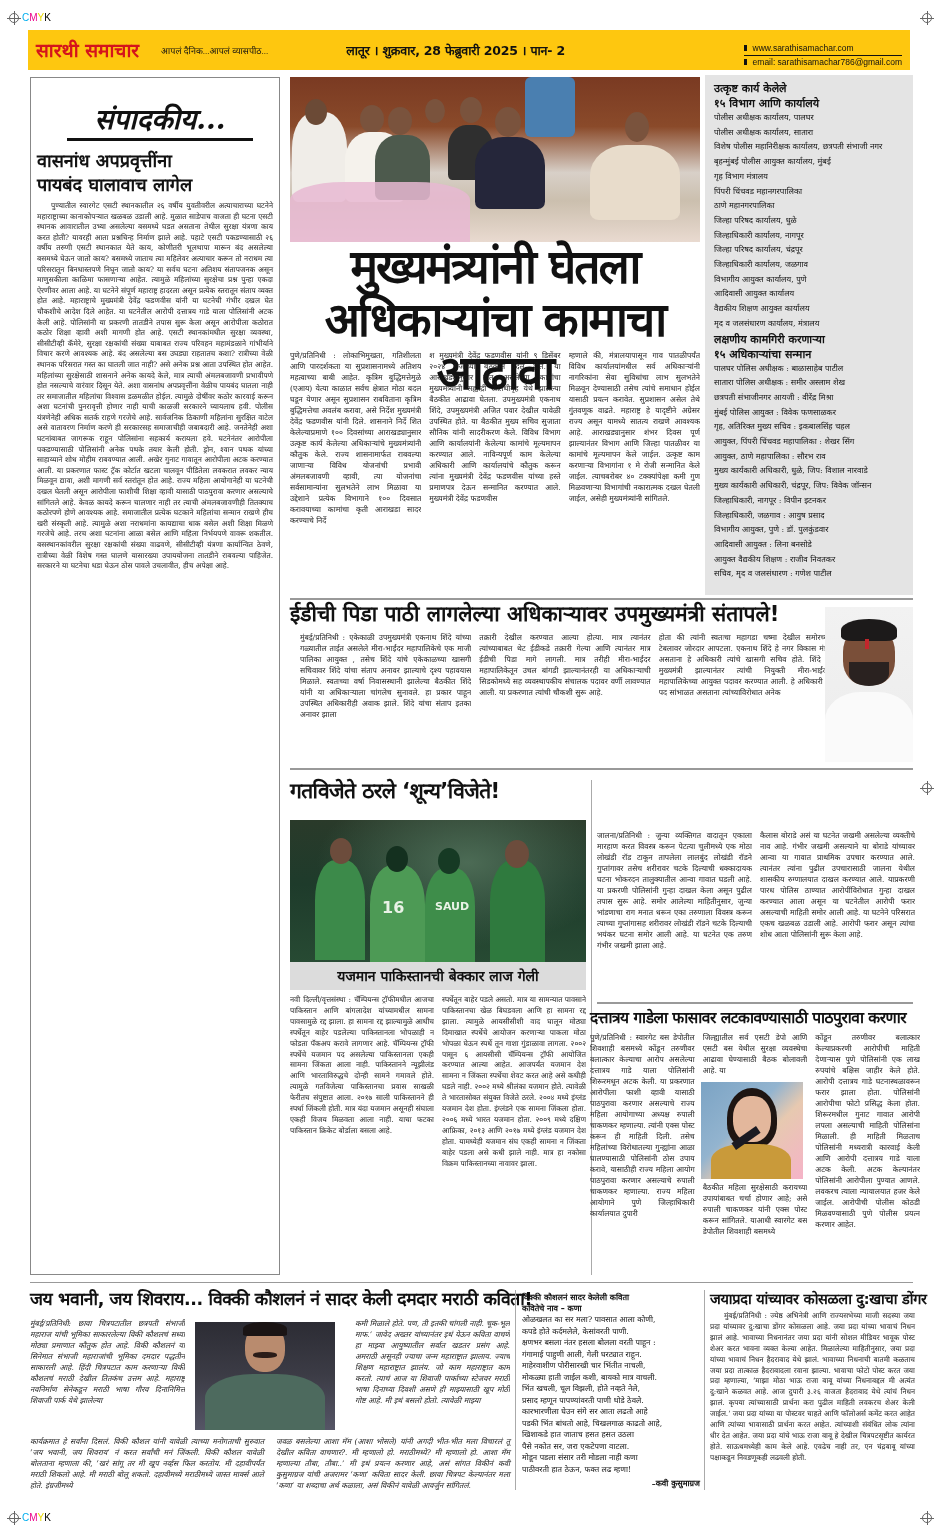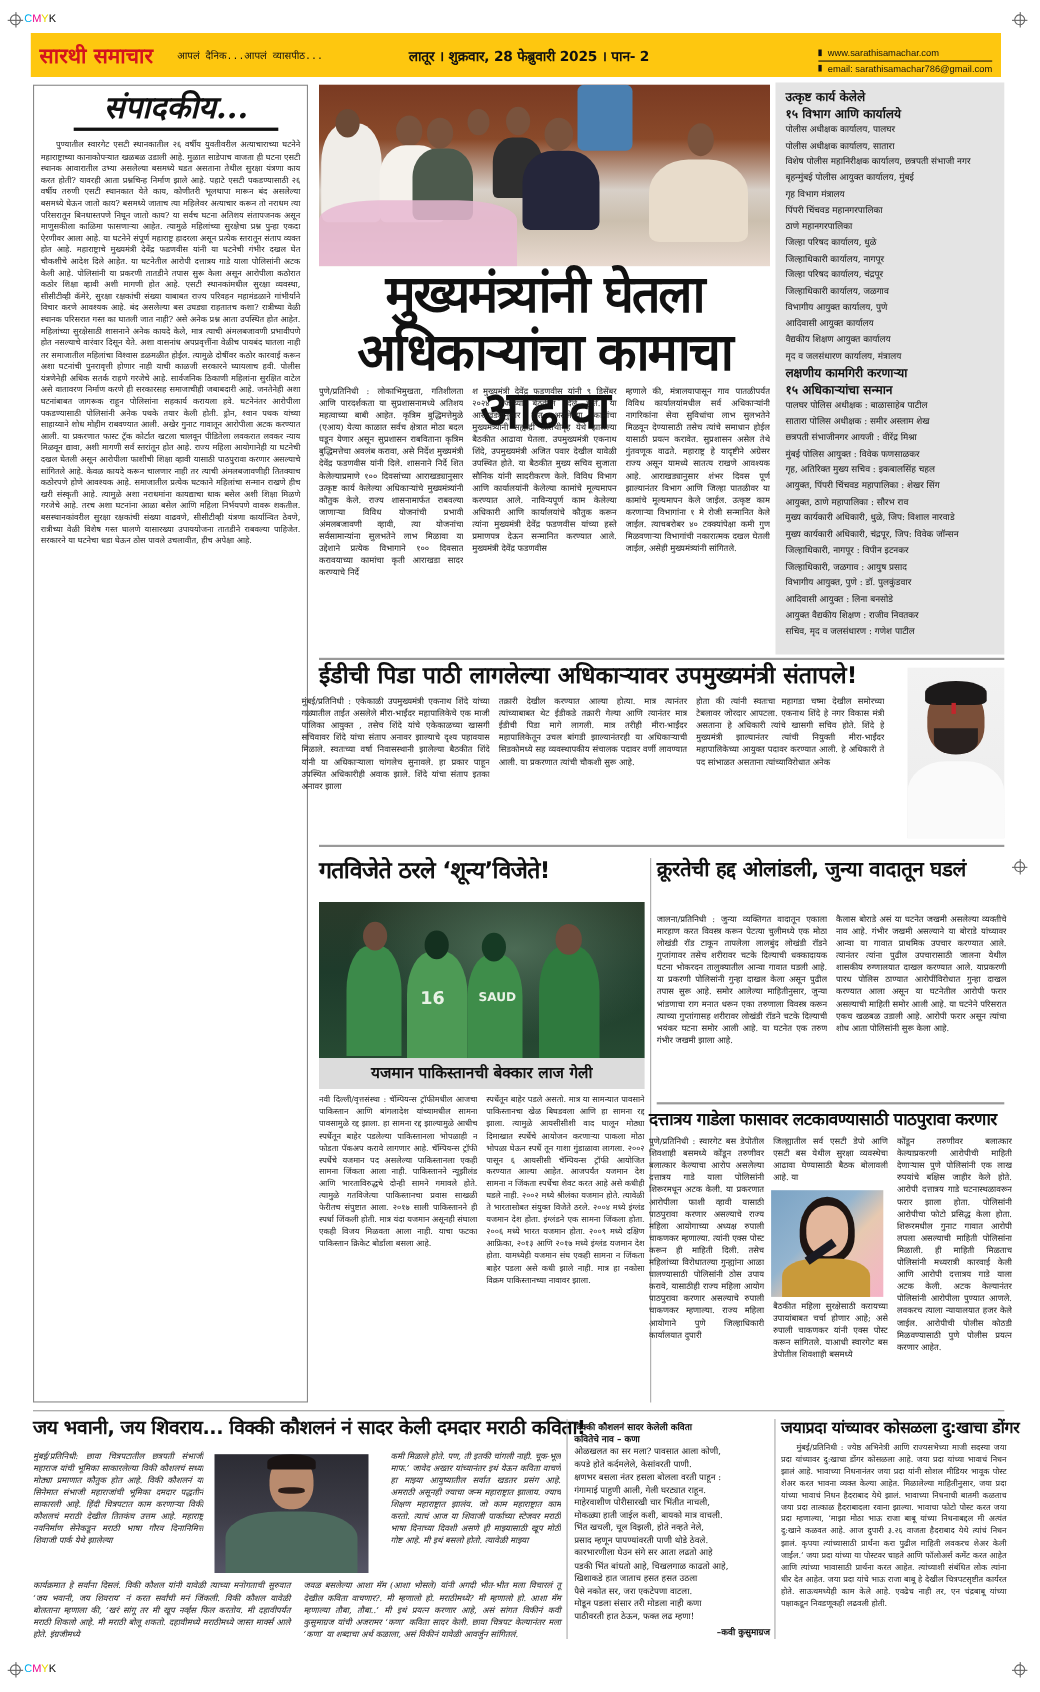--- a/index.html
+++ b/index.html
@@ -8,35 +8,35 @@
   .abs { position: absolute; }
   .cmyk { font-family: "Liberation Sans", sans-serif; font-size: 10px; letter-spacing: 0; }
   .cmyk .c { color: #00aeef; } .cmyk .m { color: #ec008c; } .cmyk .y { color: #e8d800; } .cmyk .k { color: #000; }
   .reg { width: 10px; height: 10px; border: 1px solid #666; border-radius: 50%; }
   .reg::before { content: ""; position: absolute; left: -3px; top: 4px; width: 14px; height: 1px; background: #666; }
   .reg::after { content: ""; position: absolute; left: 4px; top: -3px; width: 1px; height: 14px; background: #666; }
 
   
   .masthead { left: 28px; top: 30px; width: 882px; height: 40px; background: #fec70f; display: flex; align-items: center; gap: 16px; }
   .brand { font-family: "DejaVu Sans", sans-serif; font-weight: bold; color: #d4141c; font-size: 19px; margin-left: 8px; white-space: nowrap; }
-  .tagline { font-size: 9px; margin-left: 6px; white-space: nowrap; font-family: Liberation Mono, monospace; }
+  .tagline { font-size: 9px; margin-left: 6px; white-space: nowrap; font-family: Liberation Serif, serif; }
   .dateline { font-family: "DejaVu Sans", sans-serif; font-size: 12.5px; font-weight: bold; margin-left: 62px; white-space: nowrap; letter-spacing: -0.2px; }
   .contact { margin-left: auto; margin-right: 8px; font-family: "Liberation Sans", sans-serif; font-size: 8.5px; line-height: 13px; margin-top: 10px; }
   .contact div { white-space: nowrap; }
   .contact .sq { display: inline-block; width: 3px; height: 6px; background: #111; margin-right: 6px; vertical-align: middle; }
   .contact .rule { border-bottom: 1px solid #111; }
 
   
   .body-text { font-size: 7.6px; line-height: 11px; text-align: justify; font-family: "DejaVu Serif", serif; color: #1a1a1a; }
   .cols { display: flex; gap: 8px; }
   .cols > div { flex: 1; overflow: hidden; }
   .hl { font-family: "DejaVu Sans", sans-serif; font-weight: bold; line-height: 1.05; color: #111; }
 
   
-  .editorial { left: 30px; top: 77px; width: 250px; height: 1198px; border: 1.5px solid #888; padding: 2px 6px; overflow: hidden; }
+  .editorial { left: 30px; top: 77px; width: 250px; height: 1198px; border: 1.5px solid #888; padding: 24px 6px; overflow: hidden; }
   .ed-label { font-family: "DejaVu Serif", serif; font-style: italic; font-weight: bold; font-size: 28px; text-align: center; border-bottom: 3px solid #111; margin: 0 20px 8px 30px; line-height: 36px; }
   .ed-title { font-size: 18px; line-height: 24px; margin-bottom: 4px; font-family: "DejaVu Sans", sans-serif; }
   .editorial .body-text { font-size: 7.4px; line-height: 10.6px; text-indent: 14px; }
 
   
   .photo-meeting { left: 290px; top: 77px; width: 410px; height: 165px; overflow: hidden;
     background: linear-gradient(180deg, #7a3a22 0%, #8a4a2a 30%, #d8d0c8 58%, #cbbfae 75%, #e9dad0 100%); }
   .person { position: absolute; border-radius: 40% 40% 10% 10%; }
 
   .main-hl { left: 290px; top: 242px; width: 410px; text-align: center; font-family: "DejaVu Sans", sans-serif; font-weight: bold; font-size: 46px; line-height: 52px; letter-spacing: -2px; transform: scaleY(1.02); }
@@ -44,21 +44,21 @@
 
   
   .sidebar { left: 705px; top: 75px; width: 208px; height: 520px; background: #e4e4e4; padding: 6px 9px; overflow: hidden; }
   .sb-head { font-family: "DejaVu Sans", sans-serif; font-weight: bold; font-size: 11px; line-height: 15px; }
   .sb-item { font-size: 8px; line-height: 14.7px; white-space: nowrap; overflow: hidden; }
 
   .divider { background: #999; height: 2px; }
 
   
   .ed-hl { left: 290px; top: 603px; width: 520px; font-size: 21px; white-space: nowrap; }
-  .ed-body { left: 274px; top: 632px; width: 530px; height: 130px; }
+  .ed-body { left: 300px; top: 632px; width: 530px; height: 130px; }
   .shinde-photo { left: 825px; top: 607px; width: 88px; height: 155px; background: linear-gradient(180deg, #f2f2f2 0%, #ececec 100%); overflow: hidden; }
 
   
   .cr-hl { left: 290px; top: 780px; width: 295px; font-size: 21px; white-space: nowrap; letter-spacing: -0.6px; }
   .cr-photo { left: 290px; top: 820px; width: 296px; height: 142px; background: linear-gradient(180deg, #2a3a2a 0%, #1e3b2b 45%, #274a33 100%); overflow: hidden; padding-left: 24px; }
   .cr-caption { left: 290px; top: 962px; width: 296px; height: 28px; background: #dcdcdc; text-align: center; font-family: "DejaVu Sans", sans-serif; font-size: 14px; font-weight: bold; line-height: 28px; }
   .cr-body { left: 290px; top: 995px; width: 296px; height: 280px; }
   .cr-body .body-text { font-size: 7.4px; line-height: 10.9px; }
 
   .vline { background: #aaa; width: 1px; }
@@ -98,20 +98,24 @@
   <span class="tagline">आपलं दैनिक...आपलं व्यासपीठ...</span>
   <span class="dateline">लातूर । शुक्रवार, 28 फेब्रुवारी 2025 । पान- 2</span>
   <div class="contact">
     <div class="rule"><span class="sq"></span><span>www.sarathisamachar.com</span></div>
     <div><span class="sq"></span><span>email: sarathisamachar786@gmail.com</span></div>
   </div>
 </div>
 
 <div class="abs editorial">
   <div class="ed-label">संपादकीय...</div>
+  <div class="ed-title hl">
+    <div>वासनांध अपप्रवृत्तींना</div>
+    <div>पायबंद घालावाच लागेल</div>
+  </div>
   <p class="body-text">पुण्यातील स्वारगेट एसटी स्थानकातील २६ वर्षीय युवतीवरील अत्याचाराच्या घटनेने महाराष्ट्राच्या कानाकोपऱ्यात खळबळ उडाली आहे. मुळात साडेपाच वाजता ही घटना एसटी स्थानक आवारातील उभ्या असलेल्या बसमध्ये घडत असताना तेथील सुरक्षा यंत्रणा काय करत होती? यावरही आता प्रश्नचिन्ह निर्माण झाले आहे. पहाटे एसटी पकडण्यासाठी २६ वर्षीय तरुणी एसटी स्थानकात येते काय, कोणीतरी भूलथापा मारून बंद असलेल्या बसमध्ये घेऊन जातो काय? बसमध्ये जाताच त्या महिलेवर अत्याचार करून तो नराधम त्या परिसरातून बिनधास्तपणे निघून जातो काय? या सर्वच घटना अतिशय संतापजनक असून माणुसकीला काळिमा फासणाऱ्या आहेत. त्यामुळे महिलांच्या सुरक्षेचा प्रश्न पुन्हा एकदा ऐरणीवर आला आहे. या घटनेने संपूर्ण महाराष्ट्र हादरला असून प्रत्येक स्तरातून संताप व्यक्त होत आहे. महाराष्ट्राचे मुख्यमंत्री देवेंद्र फडणवीस यांनी या घटनेची गंभीर दखल घेत चौकशीचे आदेश दिले आहेत. या घटनेतील आरोपी दत्तात्रय गाडे याला पोलिसांनी अटक केली आहे. पोलिसांनी या प्रकरणी तातडीने तपास सुरू केला असून आरोपीला कठोरात कठोर शिक्षा व्हावी अशी मागणी होत आहे. एसटी स्थानकांमधील सुरक्षा व्यवस्था, सीसीटीव्ही कॅमेरे, सुरक्षा रक्षकांची संख्या याबाबत राज्य परिवहन महामंडळाने गांभीर्याने विचार करणे आवश्यक आहे. बंद असलेल्या बस उघड्या राहतातच कशा? रात्रीच्या वेळी स्थानक परिसरात गस्त का घातली जात नाही? असे अनेक प्रश्न आता उपस्थित होत आहेत. महिलांच्या सुरक्षेसाठी शासनाने अनेक कायदे केले, मात्र त्याची अंमलबजावणी प्रभावीपणे होत नसल्याचे वारंवार दिसून येते. अशा वासनांध अपप्रवृत्तींना वेळीच पायबंद घातला नाही तर समाजातील महिलांचा विश्वास डळमळीत होईल. त्यामुळे दोषींवर कठोर कारवाई करून अशा घटनांची पुनरावृत्ती होणार नाही याची काळजी सरकारने घ्यायलाच हवी. पोलीस यंत्रणेनेही अधिक सतर्क राहणे गरजेचे आहे. सार्वजनिक ठिकाणी महिलांना सुरक्षित वाटेल असे वातावरण निर्माण करणे ही सरकारसह समाजाचीही जबाबदारी आहे. जनतेनेही अशा घटनांबाबत जागरूक राहून पोलिसांना सहकार्य करायला हवे. घटनेनंतर आरोपीला पकडण्यासाठी पोलिसांनी अनेक पथके तयार केली होती. ड्रोन, श्वान पथक यांच्या साहाय्याने शोध मोहीम राबवण्यात आली. अखेर गुनाट गावातून आरोपीला अटक करण्यात आली. या प्रकरणात फास्ट ट्रॅक कोर्टात खटला चालवून पीडितेला लवकरात लवकर न्याय मिळवून द्यावा, अशी मागणी सर्व स्तरांतून होत आहे. राज्य महिला आयोगानेही या घटनेची दखल घेतली असून आरोपीला फाशीची शिक्षा व्हावी यासाठी पाठपुरावा करणार असल्याचे सांगितले आहे. केवळ कायदे करून चालणार नाही तर त्याची अंमलबजावणीही तितक्याच कठोरपणे होणे आवश्यक आहे. समाजातील प्रत्येक घटकाने महिलांचा सन्मान राखणे हीच खरी संस्कृती आहे. त्यामुळे अशा नराधमांना कायद्याचा धाक बसेल अशी शिक्षा मिळणे गरजेचे आहे. तरच अशा घटनांना आळा बसेल आणि महिला निर्भयपणे वावरू शकतील. बसस्थानकांवरील सुरक्षा रक्षकांची संख्या वाढवणे, सीसीटीव्ही यंत्रणा कार्यान्वित ठेवणे, रात्रीच्या वेळी विशेष गस्त घालणे यासारख्या उपाययोजना तातडीने राबवल्या पाहिजेत. सरकारने या घटनेचा धडा घेऊन ठोस पावले उचलावीत, हीच अपेक्षा आहे.</p>
 </div>
 
 <div class="abs photo-meeting">
   <div class="person" style="left:2px;top:35px;width:55px;height:90px;background:#f0ede8;"></div>
   <div class="person" style="left:15px;top:22px;width:22px;height:26px;background:#6b4a36;border-radius:50%;"></div>
   <div class="person" style="left:70px;top:28px;width:24px;height:28px;background:#7a533d;border-radius:50%;"></div>
   <div class="person" style="left:55px;top:55px;width:60px;height:70px;background:#f5f2ec;"></div>
   <div class="person" style="left:98px;top:30px;width:24px;height:28px;background:#7a533d;border-radius:50%;"></div>
   <div class="person" style="left:85px;top:58px;width:55px;height:65px;background:#4d5a4d;"></div>
@@ -216,21 +220,20 @@
 </div>
 <div class="abs cr-caption">यजमान पाकिस्तानची बेक्कार लाज गेली</div>
 <div class="abs cr-body cols">
   <div class="body-text">नवी दिल्ली/वृत्तसंस्था : चॅम्पियन्स ट्रॉफीमधील आजचा पाकिस्तान आणि बांगलादेश यांच्यामधील सामना पावसामुळे रद्द झाला. हा सामना रद्द झाल्यामुळे आधीच स्पर्धेतून बाहेर पडलेल्या पाकिस्तानला भोपळाही न फोडता पॅकअप करावे लागणार आहे. चॅम्पियन्स ट्रॉफी स्पर्धेचे यजमान पद असलेल्या पाकिस्तानला एकही सामना जिंकता आला नाही. पाकिस्तानने न्यूझीलंड आणि भारताविरुद्धचे दोन्ही सामने गमावले होते. त्यामुळे गतविजेत्या पाकिस्तानचा प्रवास साखळी फेरीतच संपुष्टात आला. २०१७ साली पाकिस्तानने ही स्पर्धा जिंकली होती. मात्र यंदा यजमान असूनही संघाला एकही विजय मिळवता आला नाही. याचा फटका पाकिस्तान क्रिकेट बोर्डाला बसला आहे.</div>
   <div class="body-text">स्पर्धेतून बाहेर पडले असतो. मात्र या सामन्यात पावसाने पाकिस्तानचा खेळ बिघडवला आणि हा सामना रद्द झाला. त्यामुळे आयसीसीशी वाद घालून मोठ्या दिमाखात स्पर्धेचे आयोजन करणाऱ्या पाकला मोठा भोपळा घेऊन स्पर्धे तून गाशा गुंडाळावा लागला. २००२ पासून ६ आयसीसी चॅम्पियन्स ट्रॉफी आयोजित करण्यात आल्या आहेत. आजपर्यंत यजमान देश सामना न जिंकता स्पर्धेचा शेवट करत आहे असे कधीही घडले नाही. २००२ मध्ये श्रीलंका यजमान होते. त्यावेळी ते भारतासोबत संयुक्त विजेते ठरले. २००४ मध्ये इंग्लंड यजमान देश होता. इंग्लंडने एक सामना जिंकला होता. २००६ मध्ये भारत यजमान होता. २००९ मध्ये दक्षिण आफ्रिका, २०१३ आणि २०१७ मध्ये इंग्लंड यजमान देश होता. यामध्येही यजमान संघ एकही सामना न जिंकता बाहेर पडला असे कधी झाले नाही. मात्र हा नकोसा विक्रम पाकिस्तानच्या नावावर झाला.</div>
 </div>
 
 <div class="abs vline" style="left:591px;top:780px;height:495px;"></div>
 
 <div class="abs hl jl-hl">
-  <div>क्रूरतेची हद्द ओलांडली, जुन्या वादातून घडलं</div>
 </div>
 <div class="abs jl-body cols">
   <div class="body-text">जालना/प्रतिनिधी : जुन्या व्यक्तिगत वादातून एकाला मारहाण करत विवस्त्र करून पेटत्या चुलीमध्ये एक मोठा लोखंडी रॉड टाकून तापलेला लालबुंद लोखंडी रॉडने गुप्तांगावर तसेच शरीरावर चटके दिल्याची धक्कादायक घटना भोकरदन तालुक्यातील आन्वा गावात घडली आहे. या प्रकरणी पोलिसांनी गुन्हा दाखल केला असून पुढील तपास सुरू आहे. समोर आलेल्या माहितीनुसार, जुन्या भांडणाचा राग मनात धरून एका तरुणाला विवस्त्र करून त्याच्या गुप्तांगासह शरीरावर लोखंडी रॉडने चटके दिल्याची भयंकर घटना समोर आली आहे. या घटनेत एक तरुण गंभीर जखमी झाला आहे.</div>
   <div class="body-text">कैलास बोराडे असं या घटनेत जखमी असलेल्या व्यक्तीचे नाव आहे. गंभीर जखमी असल्याने या बोराडे यांच्यावर आन्वा या गावात प्राथमिक उपचार करण्यात आले. त्यानंतर त्यांना पुढील उपचारासाठी जालना येथील शासकीय रुग्णालयात दाखल करण्यात आले. याप्रकरणी पारध पोलिस ठाण्यात आरोपींविरोधात गुन्हा दाखल करण्यात आला असून या घटनेतील आरोपी फरार असल्याची माहिती समोर आली आहे. या घटनेने परिसरात एकच खळबळ उडाली आहे. आरोपी फरार असून त्यांचा शोध आता पोलिसांनी सुरू केला आहे.</div>
 </div>
 <div class="abs reg" style="left:922px;top:783px;"></div>
 
 <div class="abs divider" style="left:597px;top:1002px;width:316px;"></div>
 
 <div class="abs hl dg-hl">दत्तात्रय गाडेला फासावर लटकावण्यासाठी पाठपुरावा करणार</div>

